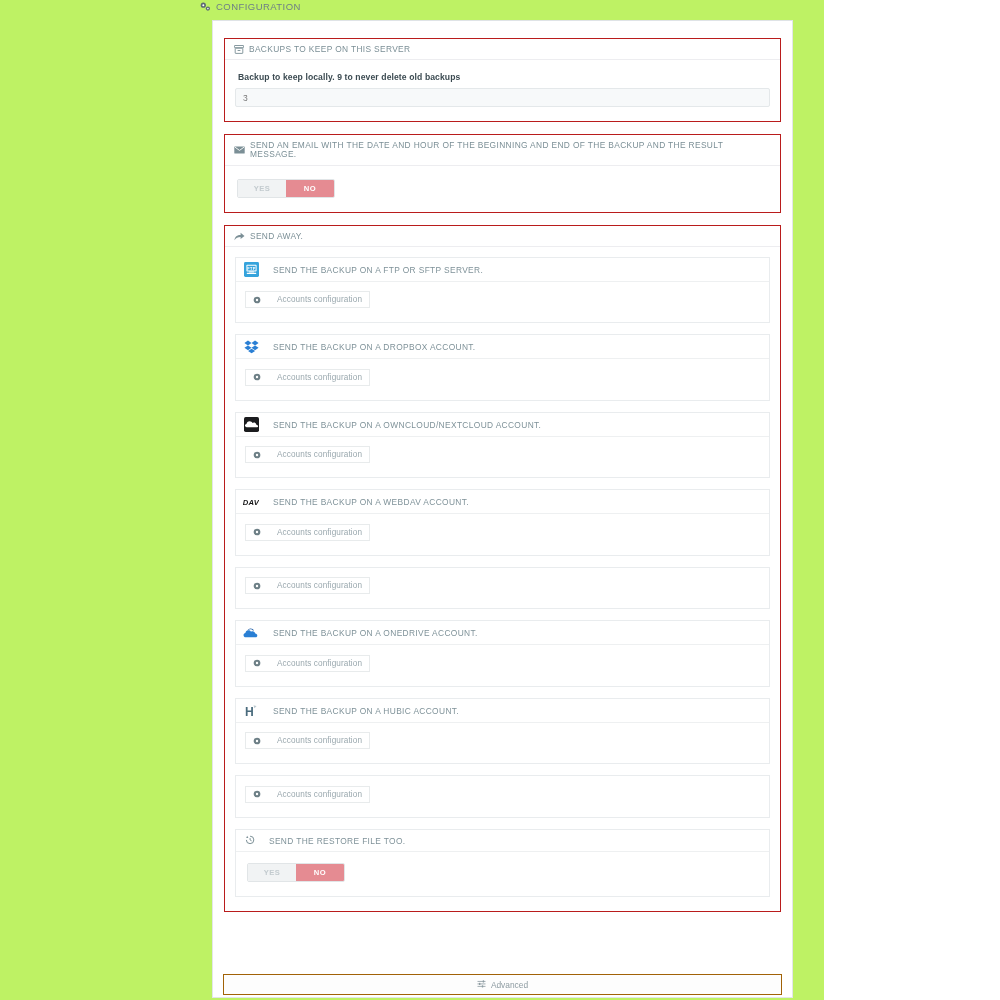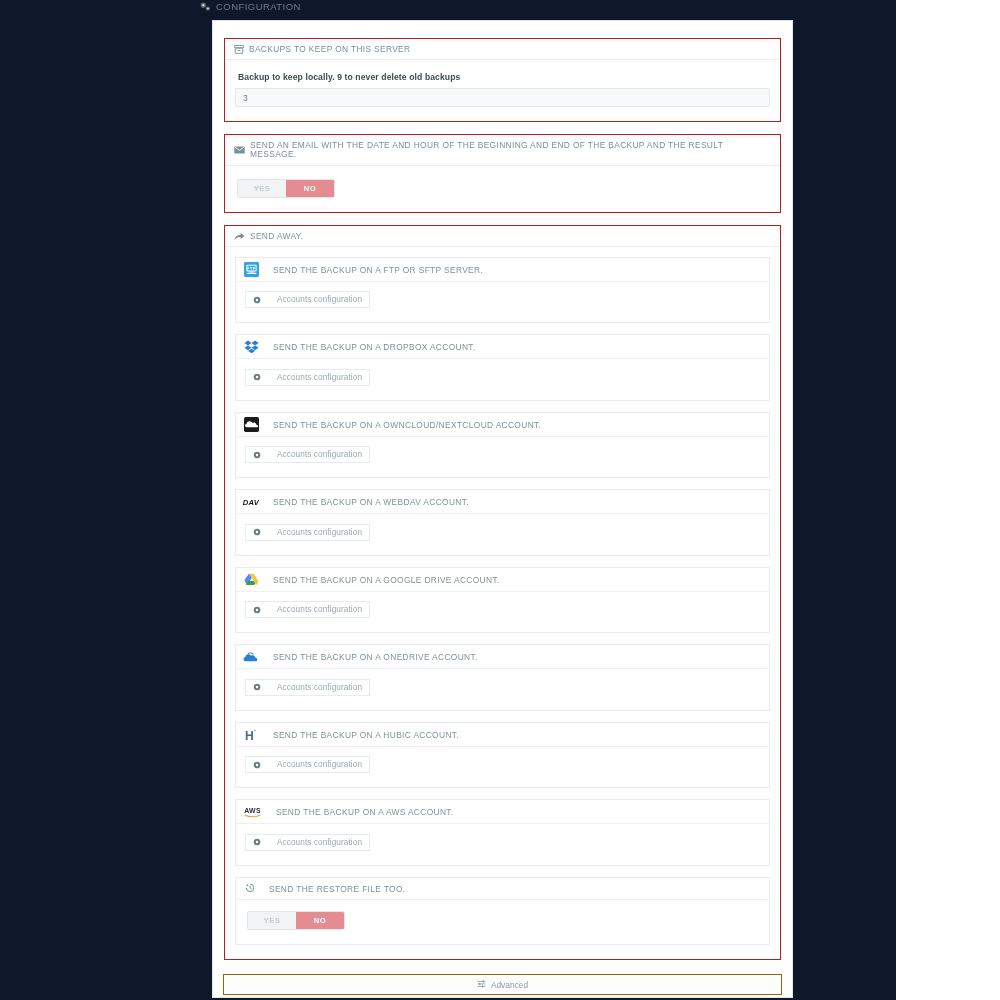--- a/index.html
+++ b/index.html
@@ -7,23 +7,23 @@
     margin: 0; padding: 0;
     width: 1000px; height: 1000px;
     background: #ffffff;
     font-family: "Liberation Sans", sans-serif;
     color: #6c868e;
     overflow: hidden;
   }
 
   .page {
     position: relative;
-    width: 896px;
+    width: 824px;
     height: 1000px;
-    background: #0f172a;
+    background: #bef264;
   }
 
   
   .page-heading {
     position: absolute;
     left: 200px;
     top: 1px;
     display: flex;
     align-items: center;
     gap: 5px;
@@ -342,35 +342,20 @@
                     <circle cx="5" cy="5" r="4.2" fill="#6d7f86"></circle>
                       <circle cx="5" cy="5" r="1.5" fill="#ffffff"></circle>
                   </svg>
                 </span>
                 <span>Accounts configuration</span>
               </button>
             </div>
           </div>
 
           <div class="subcard">
-            <div class="subcard-head">
-              <span class="brand">
-                <svg width="15" height="14" viewBox="0 0 16 15">
-                  <path d="M5.4 0.8 L10.6 0.8 L8 5.6 Z" fill="#f6c445"></path>
-                  <path d="M5.4 0.8 L8 5.6 L2.7 10.6 L0.6 7.2 Z" fill="#4c8bf5"></path>
-                  <path d="M0.9 11.6 L15.1 11.6 L13.2 14.2 L2.8 14.2 Z" fill="#4c8bf5" opacity="0"></path>
-                  <path d="M2.6 10.4 L13.4 10.4 L11.2 13.8 L0.6 13.8 Z" fill="#3c9a53" opacity="0"></path>
-                  <path d="M0.7 8.3 L5.4 1.0 L8.1 5.6 L3.3 12.9 Z" fill="#4c8bf5"></path>
-                  <path d="M1.6 12.9 L14.4 12.9 L12.1 12.9 Z" fill="none"></path>
-                  <path d="M2.0 12.9 L4.5 8.5 L13.6 8.5 L11.0 12.9 Z" fill="#3c9a53"></path>
-                  <path d="M10.5 0.9 L15.5 9.4 L13.1 13.0 L8.0 4.6 Z" fill="#f6c445"></path>
-                </svg>
-              </span>
-              <span>SEND THE BACKUP ON A GOOGLE DRIVE ACCOUNT.</span>
-            </div>
             <div class="subcard-body">
               <button class="ghost-btn">
                 <span class="ico">
                   <svg width="8" height="8" viewBox="0 0 10 10">
                     <circle cx="5" cy="5" r="4.2" fill="#6d7f86"></circle>
                       <circle cx="5" cy="5" r="1.5" fill="#ffffff"></circle>
                   </svg>
                 </span>
                 <span>Accounts configuration</span>
               </button>
@@ -417,29 +402,20 @@
                     <circle cx="5" cy="5" r="4.2" fill="#6d7f86"></circle>
                       <circle cx="5" cy="5" r="1.5" fill="#ffffff"></circle>
                   </svg>
                 </span>
                 <span>Accounts configuration</span>
               </button>
             </div>
           </div>
 
           <div class="subcard">
-            <div class="subcard-head">
-              <span class="brand" style="width:19px">
-                <svg width="19" height="12" viewBox="0 0 22 13">
-                  <text x="11" y="8" font-family="Liberation Sans, sans-serif" font-size="8" font-weight="bold" fill="#24303a" text-anchor="middle">aws</text>
-                  <path d="M2.5 10.2 C6.5 12.6 15.5 12.6 19.5 10.2" fill="none" stroke="#e8a33d" stroke-width="1.4" stroke-linecap="round"></path>
-                </svg>
-              </span>
-              <span>SEND THE BACKUP ON A AWS ACCOUNT.</span>
-            </div>
             <div class="subcard-body">
               <button class="ghost-btn">
                 <span class="ico">
                   <svg width="8" height="8" viewBox="0 0 10 10">
                     <circle cx="5" cy="5" r="4.2" fill="#6d7f86"></circle>
                       <circle cx="5" cy="5" r="1.5" fill="#ffffff"></circle>
                   </svg>
                 </span>
                 <span>Accounts configuration</span>
               </button>

